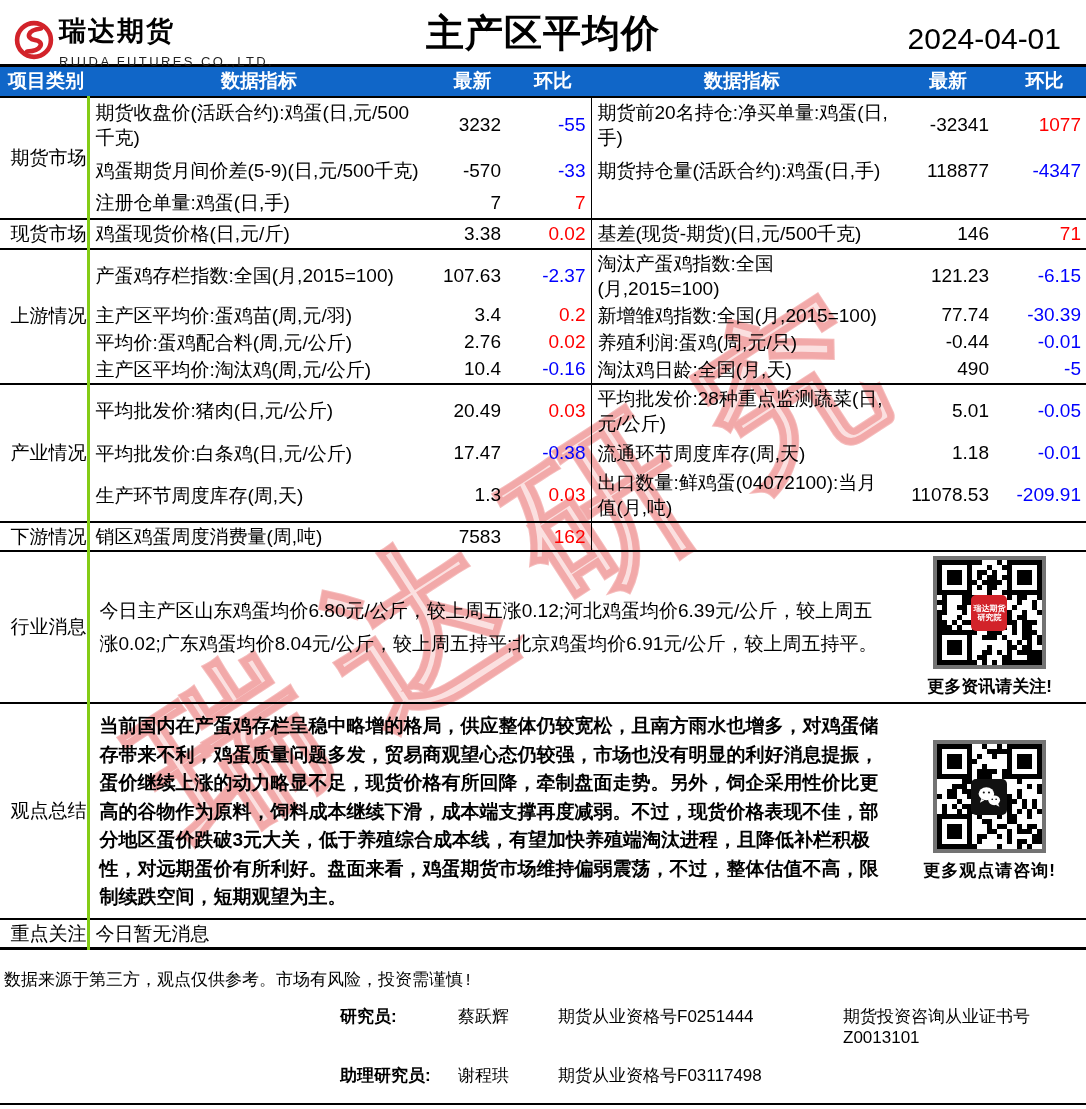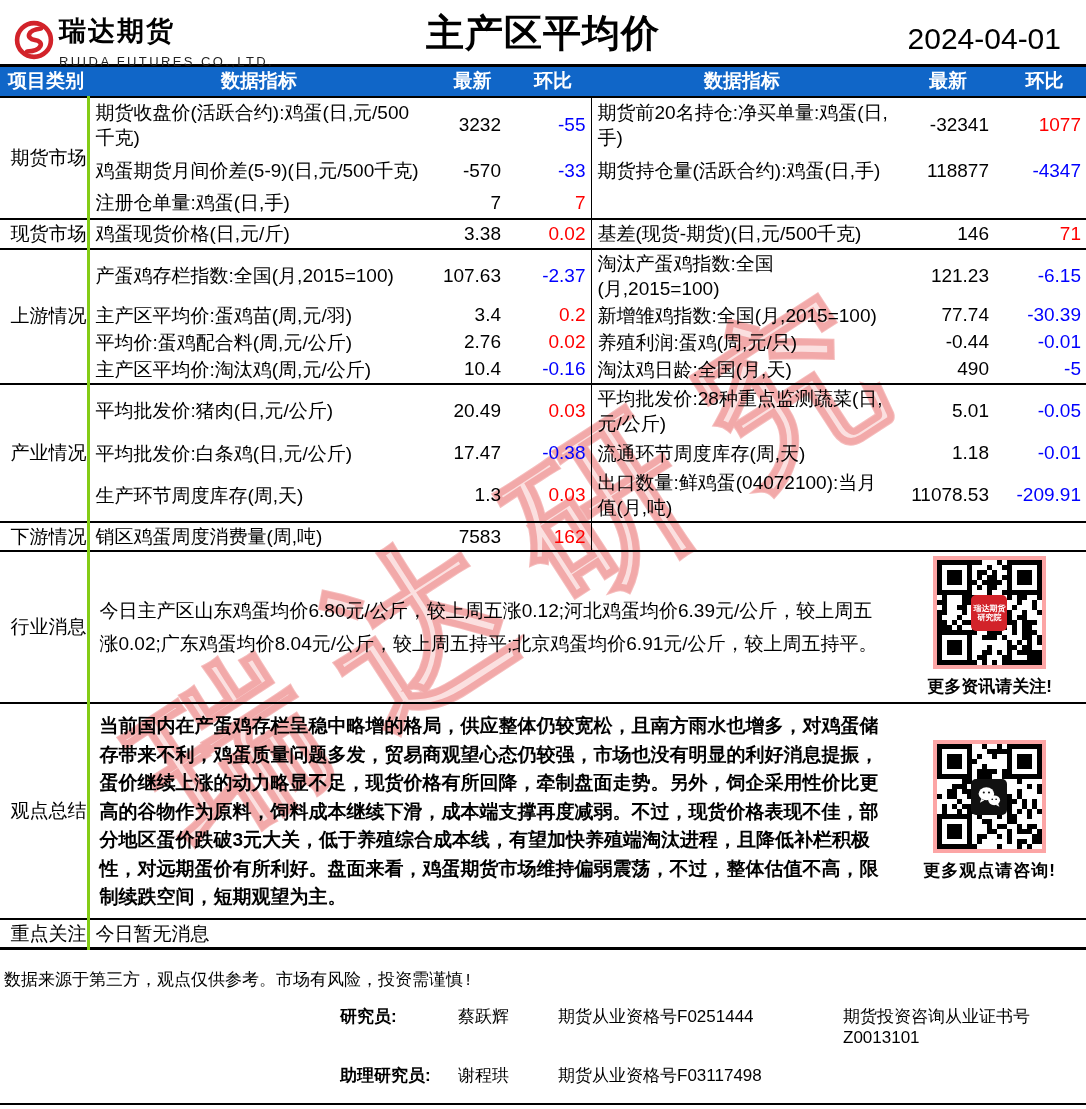--- a/index.html
+++ b/index.html
@@ -41,21 +41,21 @@
   td.chg { text-align:right; padding-right:5px; }
   .up { color:#FF0000; } .down { color:#0000FF; }
   tr.sec-first td { border-top:2px solid #000; }
   tr.special td { border-top:2px solid #000; }
   td.freeText { text-align:left; padding:6px 10px 6px 10px; line-height:33px; vertical-align:middle; }
   td.freeText.tight { line-height:28.5px; padding-top:8px;font-weight:bold; }
   td.qr-cell { vertical-align:middle; text-align:center; padding:4px 0; }
 
   
   .qrwrap { display:inline-block; text-align:center; }
-  .qrbox { position:relative; display:grid; grid-template-columns:repeat(21,5px); grid-auto-rows:5px; padding:4px; background:#fca5a5; margin:0 auto; width:113px; }
+  .qrbox { position:relative; display:grid; grid-template-columns:repeat(21,5px); grid-auto-rows:5px; padding:4px; background:#737373; margin:0 auto; width:113px; }
   .qrbox b { display:block; width:5px; height:5px; background:#fff; }
   .qrbox b.qb { background:#000; }
   .qr-overlay { position:absolute; left:50%; top:50%; transform:translate(-50%,-50%); width:36px; height:36px; border-radius:5px; display:flex; align-items:center; justify-content:center; }
   .qr-overlay.red { background:#D2232A; color:#fff; font-size:8px; line-height:9px; font-weight:bold; text-align:center; }
   .qr-overlay.black { background:#111; }
   .qrcap { font-size:17px; font-weight:bold; margin-top:6px; }
   .qrcap.serif { font-family:Liberation Sans, sans-serif; font-weight:bold; letter-spacing:1px; }
 
   
   .footnote { font-size:17px; padding:18px 0 0 4px;font-family:Liberation Mono, monospace; }

